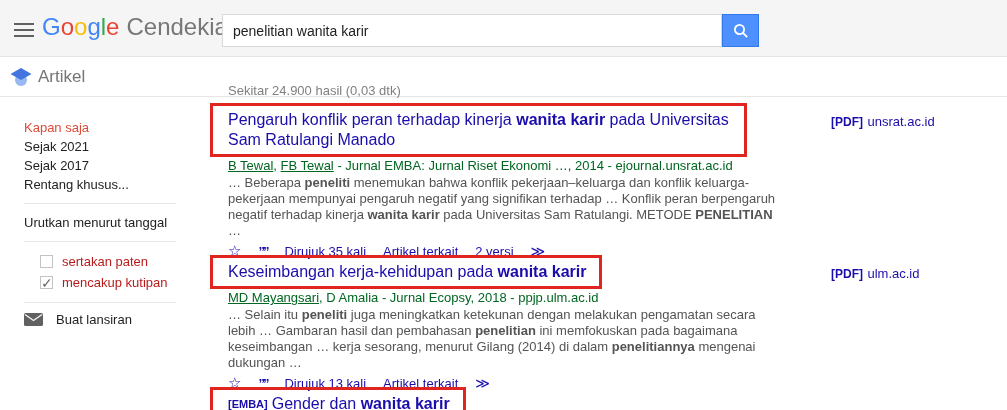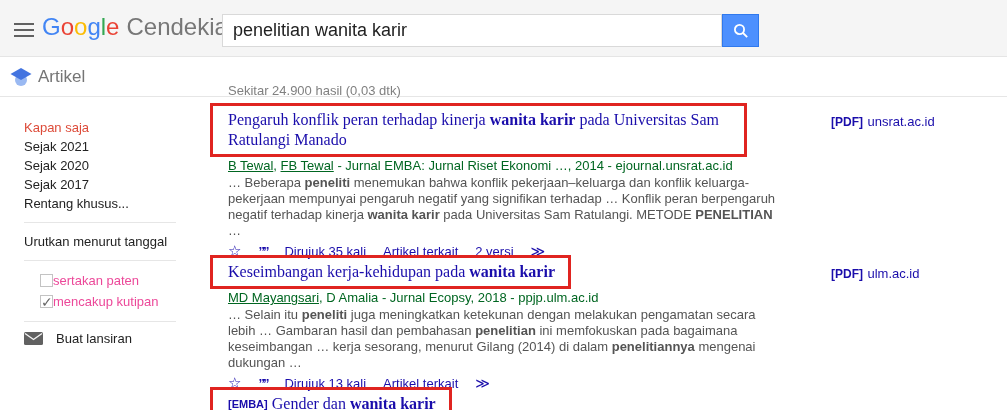--- a/index.html
+++ b/index.html
@@ -8,56 +8,56 @@
 
   
   .header { position:absolute; left:0; top:0; width:1007px; height:57px;
             background:#f5f5f5; border-bottom:1px solid #e5e5e5; }
   .hamburger { position:absolute; left:14px; top:23px; width:20px; height:14px; cursor:pointer; }
   .hamburger span { display:block; height:2px; background:#616161; margin-bottom:4px; }
   .logo { position:absolute; left:42px; top:13px; font-size:24px; white-space:nowrap; }
   .logo .g-letter { font-weight:normal; }
   .logo .product { color:#777; margin-left:7px; }
   .search-input { position:absolute; left:222px; top:14px; width:500px; height:33px;
-                  border:1px solid #d9d9d9; background:#fff; font-size:18px; color:#222;
+                  border:1px solid #d9d9d9; background:#fff; font-size:14px; color:#222;
                   padding:0 10px; font-family:"Liberation Sans", sans-serif; outline:none; }
   .search-btn { position:absolute; left:722px; top:14px; width:37px; height:33px;
                 background:var(--btn-blue); border:1px solid #3079ed; cursor:pointer;
                 display:flex; align-items:center; justify-content:center; }
 
   
   .subheader { position:absolute; left:0; top:58px; width:1007px; height:39px;
                border-bottom:1px solid #e6e6e6; background:#fff;text-align:center; }
   .cap-icon { position:absolute; left:10px; top:9px; }
   .section-label { position:absolute; left:38px; top:9px; font-size:17px; color:#757575; }
   .stats { position:absolute; left:228px; top:13px; font-size:13px; color:#808080;margin-top:12px; }
 
   
   .sidebar { position:absolute; left:0; top:98px; width:200px; padding:20px 0 0 24px; }
   .side-link { font-size:13px; color:#222; line-height:19px; cursor:pointer; width:162px; }
   .side-link.active { color:var(--active-red); }
   .sort-link { padding-left:10px; text-indent:-10px; }
   .side-div { border-top:1px solid #e6e6e6; width:152px; margin:9px 0; }
-  .cb-row { display:flex; align-items:center; font-size:13px; color:#ec4899;
+  .cb-row { display:flex; align-items:center; gap:9px; font-size:13px; color:#b91c1c;
             line-height:21px; cursor:pointer;padding-left:16px; }
   .cb { width:13px; height:13px; border:1px solid #c3c3c3; background:#fff;
         position:relative; flex:0 0 auto; }
   .cb.checked::after { content:"✓"; position:absolute; left:0px; top:-4px;
                        font-size:14px; color:#666; }
   .alert-row { display:flex; align-items:center; gap:13px; margin-top:9px;
                font-size:13px; color:#222; cursor:pointer; }
 
   
   .results { position:absolute; left:228px; top:98px; width:560px; }
   .result { position:relative; }
   .result.r2 { margin-top:-10px; }
   .result.r3 { margin-top:-10px; }
   .rbox { display:inline-block; border:3px solid var(--annot); padding:4px 13px 4px 15px;
           margin:5px 0 0 -18px; max-width:537px; }
-  .title { font-size:16px; line-height:20px; color:var(--link); cursor:pointer;font-family:Liberation Serif, serif; }
+  .title { font-size:16px; line-height:20px; color:var(--link); cursor:pointer; }
   .type-tag { font-size:11px; font-weight:bold; color:var(--link); margin-right:4px;
               vertical-align:1px; letter-spacing:0; }
   .byline { font-size:13px; line-height:16px; color:var(--byline-green); margin-top:1px; }
   .auth-link { text-decoration:underline; cursor:pointer; }
   .snippet { font-size:13px; line-height:16px; color:#545454; margin-top:1px; width:556px; }
   .actions { display:flex; align-items:center; gap:17px; margin-top:3px; height:18px;
              font-size:13px; color:var(--link); }
   .act-icon { cursor:pointer; }
   .act-icon.star { font-size:15px; }
   .act-icon.cite { font-weight:bold; letter-spacing:-2px; }
@@ -94,21 +94,20 @@
     <path d="M11 1 L21.5 7 L11 13 L0.5 7 Z" fill="#4374e0"></path>
   </svg>
   <div class="section-label">Artikel</div>
   <div class="stats">Sekitar 24.900 hasil (0,03 dtk)</div>
 </div>
 
 <div class="sidebar">
   <div id="date-filters">
       <div class="side-link active">Kapan saja</div>
       <div class="side-link">Sejak 2021</div>
-      <div class="side-link">Sejak 2020</div>
       <div class="side-link">Sejak 2017</div>
       <div class="side-link">Rentang khusus...</div>
     </div>
   <div class="side-div"></div>
   <div id="sort-options">
       <div class="side-link sort-link">Urutkan menurut tanggal</div>
     </div>
   <div class="side-div"></div>
   <div id="checkbox-list">
       <div class="cb-row">

